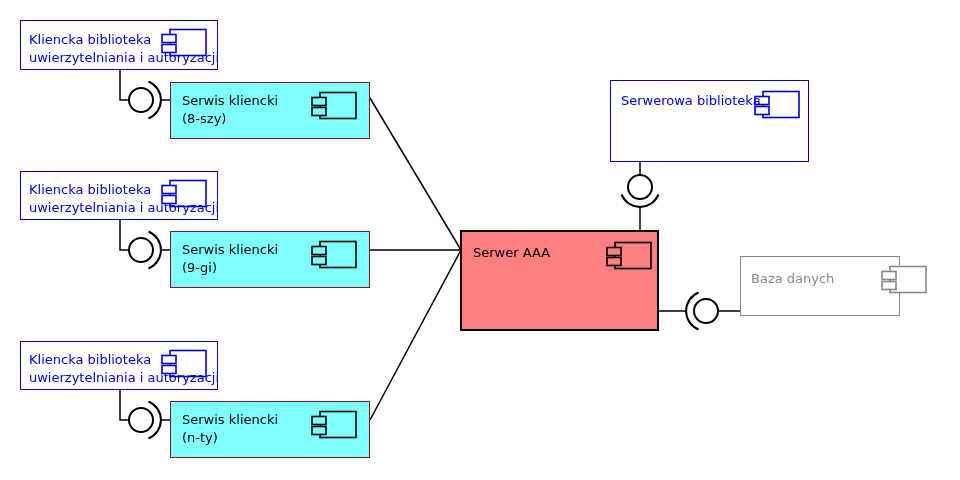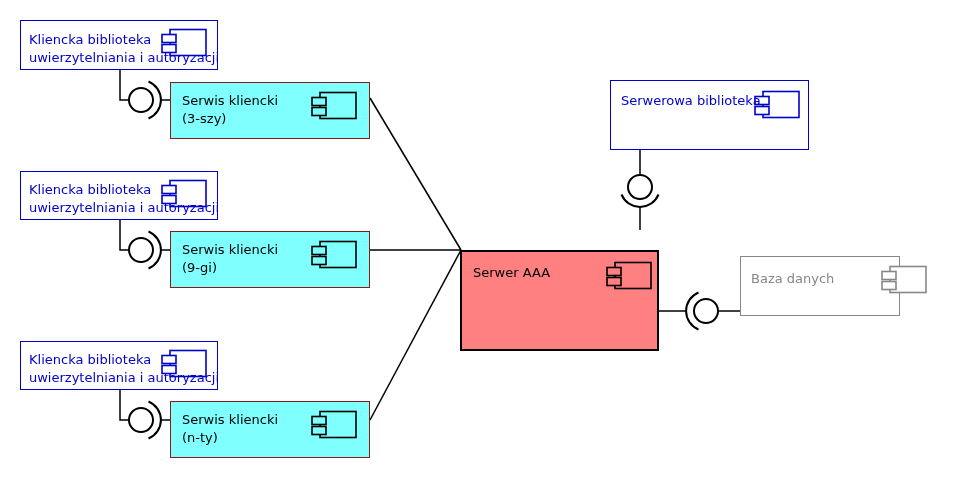--- a/index.html
+++ b/index.html
@@ -14,21 +14,21 @@
     overflow: hidden;
   }
   .wires { position:absolute; left:0; top:0; width:960px; height:480px; }
   .wires path { fill:none; stroke:#000; stroke-width:1.5; }
   .wires path.socket { stroke-width:2; }
   .wires circle { fill:#fff; stroke:#000; stroke-width:2; }
 
   .box { position:absolute; }
   .box-lib   { background:#fff;    border:1.5px solid #0000CC; }
   .box-svc   { background:#80FFFF; border:1px solid #7f1d1d; }
-  .box-srv   { background:#FF8080; border:2px solid #000;margin-top:20px; }
+  .box-srv   { background:#FF8080; border:2px solid #000; }
   .box-db    { background:#fff;    border:1.5px solid #878787; }
 
   .lbl { position:absolute; line-height:18px; white-space:nowrap; z-index:2; }
   .lbl.blue { color:#0000CC; }
   .lbl.gray { color:#878787; }
 
   .cicon { position:absolute; z-index:1; overflow:visible; }
   .cicon rect { stroke-width:1.6; }
   .ic-blue rect { fill:#fff;    stroke:#0000CC; }
   .ic-cyan rect { fill:#80FFFF; stroke:#000; }
@@ -121,21 +121,21 @@
   </div>
 
   <div class="box box-svc" style="left:170px;top:82px;width:200px;height:57px">
     <svg class="cicon ic-cyan" style="left:140px;top:8px" width="46" height="30" viewBox="0 0 46 30">
       <rect x="9" y="1.5" width="36" height="26"></rect>
       <rect x="1" y="6.5" width="14" height="8"></rect>
       <rect x="1" y="16.5" width="14" height="8"></rect>
     </svg>
     <div class="lbl" style="left:11px;top:9px">
       <div>Serwis kliencki</div>
-      <div>(3-szy)</div>
+      <div>(8-szy)</div>
     </div>
   </div>
 
   <div class="box box-svc" style="left:170px;top:231px;width:200px;height:57px">
     <svg class="cicon ic-cyan" style="left:140px;top:8px" width="46" height="30" viewBox="0 0 46 30">
       <rect x="9" y="1.5" width="36" height="26"></rect>
       <rect x="1" y="6.5" width="14" height="8"></rect>
       <rect x="1" y="16.5" width="14" height="8"></rect>
     </svg>
     <div class="lbl" style="left:11px;top:9px">
@@ -160,21 +160,21 @@
     <svg class="cicon ic-red" style="left:144px;top:9px" width="46" height="30" viewBox="0 0 46 30">
       <rect x="9" y="1.5" width="36" height="26"></rect>
       <rect x="1" y="6.5" width="14" height="8"></rect>
       <rect x="1" y="16.5" width="14" height="8"></rect>
     </svg>
     <div class="lbl" style="left:11px;top:12px">
       <div>Serwer AAA</div>
     </div>
   </div>
 
-  <div class="box box-lib" style="left:610px;top:80px;width:199px;height:70px">
+  <div class="box box-lib" style="left:610px;top:80px;width:199px;height:82px">
     <svg class="cicon ic-blue" style="left:143px;top:9px" width="46" height="30" viewBox="0 0 46 30">
       <rect x="9" y="1.5" width="36" height="26"></rect>
       <rect x="1" y="6.5" width="14" height="8"></rect>
       <rect x="1" y="16.5" width="14" height="8"></rect>
     </svg>
     <div class="lbl blue" style="left:10px;top:11px">
       <div>Serwerowa biblioteka</div>
     </div>
   </div>
 

